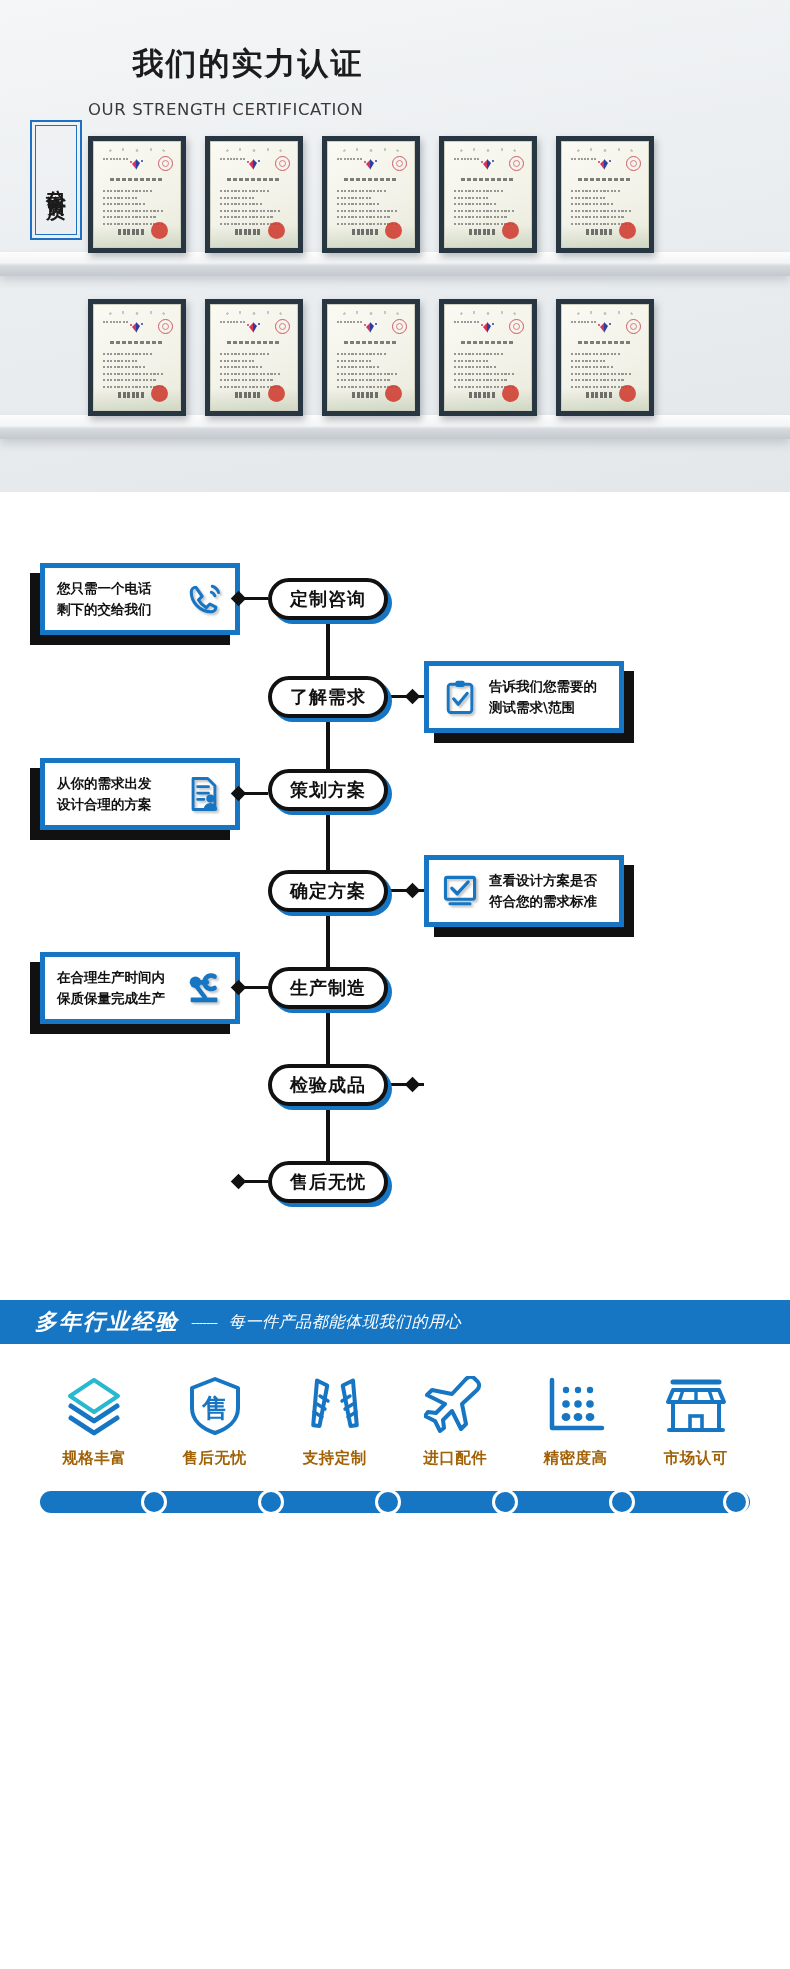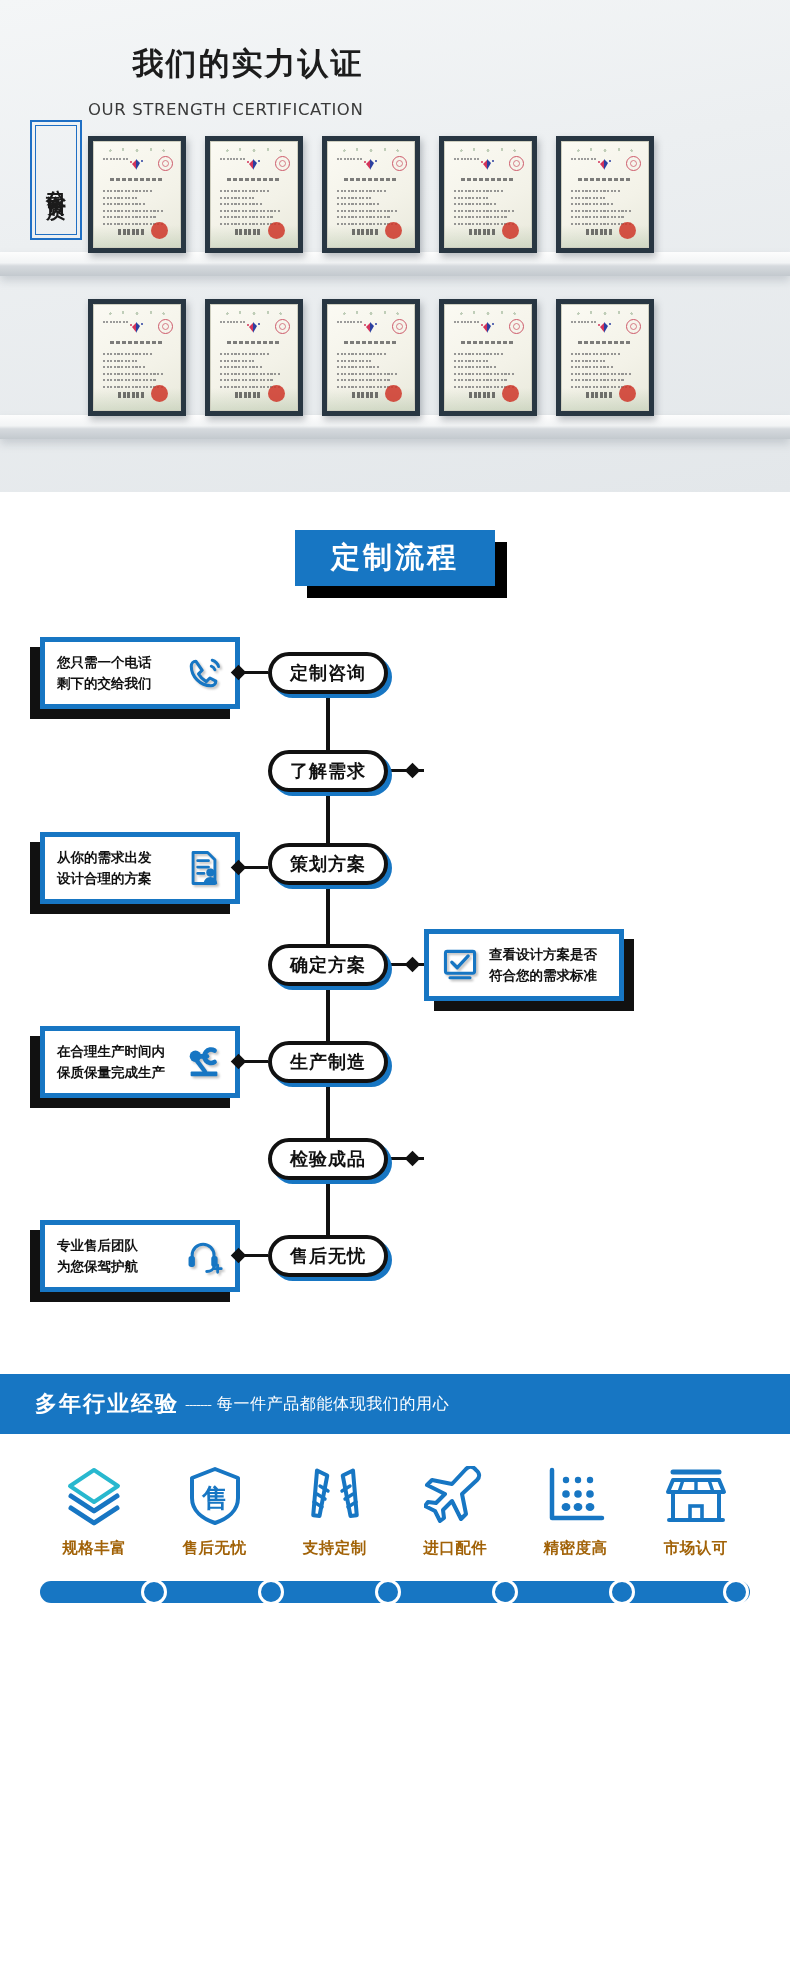--- a/index.html
+++ b/index.html
@@ -208,22 +208,22 @@
   .conn {
     position: absolute; height: 3px; background: #111; z-index: 1;
   }
   .diamond {
     position: absolute; width: 11px; height: 11px; background: #111;
     transform: rotate(45deg); z-index: 2;
   }
 
   
   .exp-bar {
-    height: 60px; background: #1776c3; color: #fff;
-    display: flex; align-items: center; padding-left: 35px; gap: 4px;
+    height: 44px; background: #1776c3; color: #fff;
+    display: flex; align-items: center; padding-left: 35px; gap: 10px; font-style: italic;
   }
   .exp-bar .big { font-size: 22px; font-weight: bold; letter-spacing: 2px; }
   .exp-bar .dash { font-size: 13px; letter-spacing: -1px; opacity: .95; margin: 0 2px; }
   .exp-bar .small { font-size: 16px; letter-spacing: .6px; }
 
   
   .features { padding: 30px 0 6px; }
   .feat-row {
     display: flex; justify-content: center; gap: 0; padding: 0 34px;
   }
@@ -519,24 +519,20 @@
             <div class="cert-bottom"></div>
             <div class="cert-sign"></div>
             <div class="cert-stamp"></div>
           </div>
         </div>
     </div>
   </section>
 
   <section class="flow-section">
 
-    <div class="flow-title-wrap">
-      <div class="flow-title-shadow"></div>
-      <div class="flow-title">定制流程</div>
-    </div>
 
     <div class="flow-body">
       <div class="spine"></div>
 
       <div class="step" style="top:34px">定制咨询</div>
       <div class="conn" style="left:240px; top:53px; width:28px"></div>
       <div class="diamond" style="left:233px; top:49px"></div>
       <div class="card left" style="left:40px; top:19px">
         <div class="shadow"></div>
         <div class="box">
@@ -548,20 +544,34 @@
               <path d="M31 8c3.5 1 6 3.5 7 7" fill="none" stroke="#1776c3" stroke-width="3.2" stroke-linecap="round"></path>
               <path d="M30 14.5c2 .7 3.3 2 4 4" fill="none" stroke="#1776c3" stroke-width="3.2" stroke-linecap="round"></path>
             </svg>
           </span>
         </div>
       </div>
 
       <div class="step" style="top:132px">了解需求</div>
       <div class="conn" style="left:388px; top:151px; width:36px"></div>
       <div class="diamond" style="left:407px; top:147px"></div>
+      <div class="card right" style="left:424px; top:117px">
+        <div class="shadow"></div>
+        <div class="box">
+          <span class="ico">
+            <svg width="40" height="40" viewBox="0 0 44 44">
+              <rect x="9" y="8" width="26" height="31" rx="3" fill="none" stroke="#1776c3" stroke-width="3.2"></rect>
+              <rect x="17" y="4" width="10" height="7" rx="2" fill="#1776c3"></rect>
+              <path d="M15 24l5 6 10-12" fill="none" stroke="#1776c3" stroke-width="3.4" stroke-linecap="round" stroke-linejoin="round"></path>
+            </svg>
+          </span>
+          <span class="txt">告诉我们您需要的
+测试需求\范围</span>
+        </div>
+      </div>
 
       <div class="step" style="top:225px">策划方案</div>
       <div class="conn" style="left:240px; top:248px; width:28px"></div>
       <div class="diamond" style="left:233px; top:244px"></div>
       <div class="card left" style="left:40px; top:214px">
         <div class="shadow"></div>
         <div class="box">
           <span class="txt">从你的需求出发
 设计合理的方案</span>
           <span class="ico">
@@ -613,36 +623,20 @@
         </div>
       </div>
 
       <div class="step" style="top:520px">检验成品</div>
       <div class="conn" style="left:388px; top:539px; width:36px"></div>
       <div class="diamond" style="left:407px; top:535px"></div>
 
       <div class="step" style="top:617px">售后无忧</div>
       <div class="conn" style="left:240px; top:636px; width:28px"></div>
       <div class="diamond" style="left:233px; top:632px"></div>
-      <div class="card left" style="left:40px; top:602px">
-        <div class="shadow"></div>
-        <div class="box">
-          <span class="txt">专业售后团队
-为您保驾护航</span>
-          <span class="ico">
-            <svg width="40" height="40" viewBox="0 0 44 44">
-              <path d="M9 24v-3a12 12 0 0 1 24 0v3" fill="none" stroke="#1776c3" stroke-width="3.4" stroke-linecap="round"></path>
-              <rect x="5" y="22" width="7" height="12" rx="3" fill="#1776c3"></rect>
-              <rect x="30" y="22" width="7" height="12" rx="3" fill="#1776c3"></rect>
-              <path d="M33 33c0 4-4 6-8 6" fill="none" stroke="#1776c3" stroke-width="3.2" stroke-linecap="round"></path>
-              <path d="M33 36h8M37 32v8" stroke="#1776c3" stroke-width="3" stroke-linecap="round"></path>
-            </svg>
-          </span>
-        </div>
-      </div>
     </div>
   </section>
 
   <section class="exp-bar">
     <span class="big">多年行业经验</span>
     <span class="dash">-------</span>
     <span class="small">每一件产品都能体现我们的用心</span>
   </section>
 
   <section class="features">

